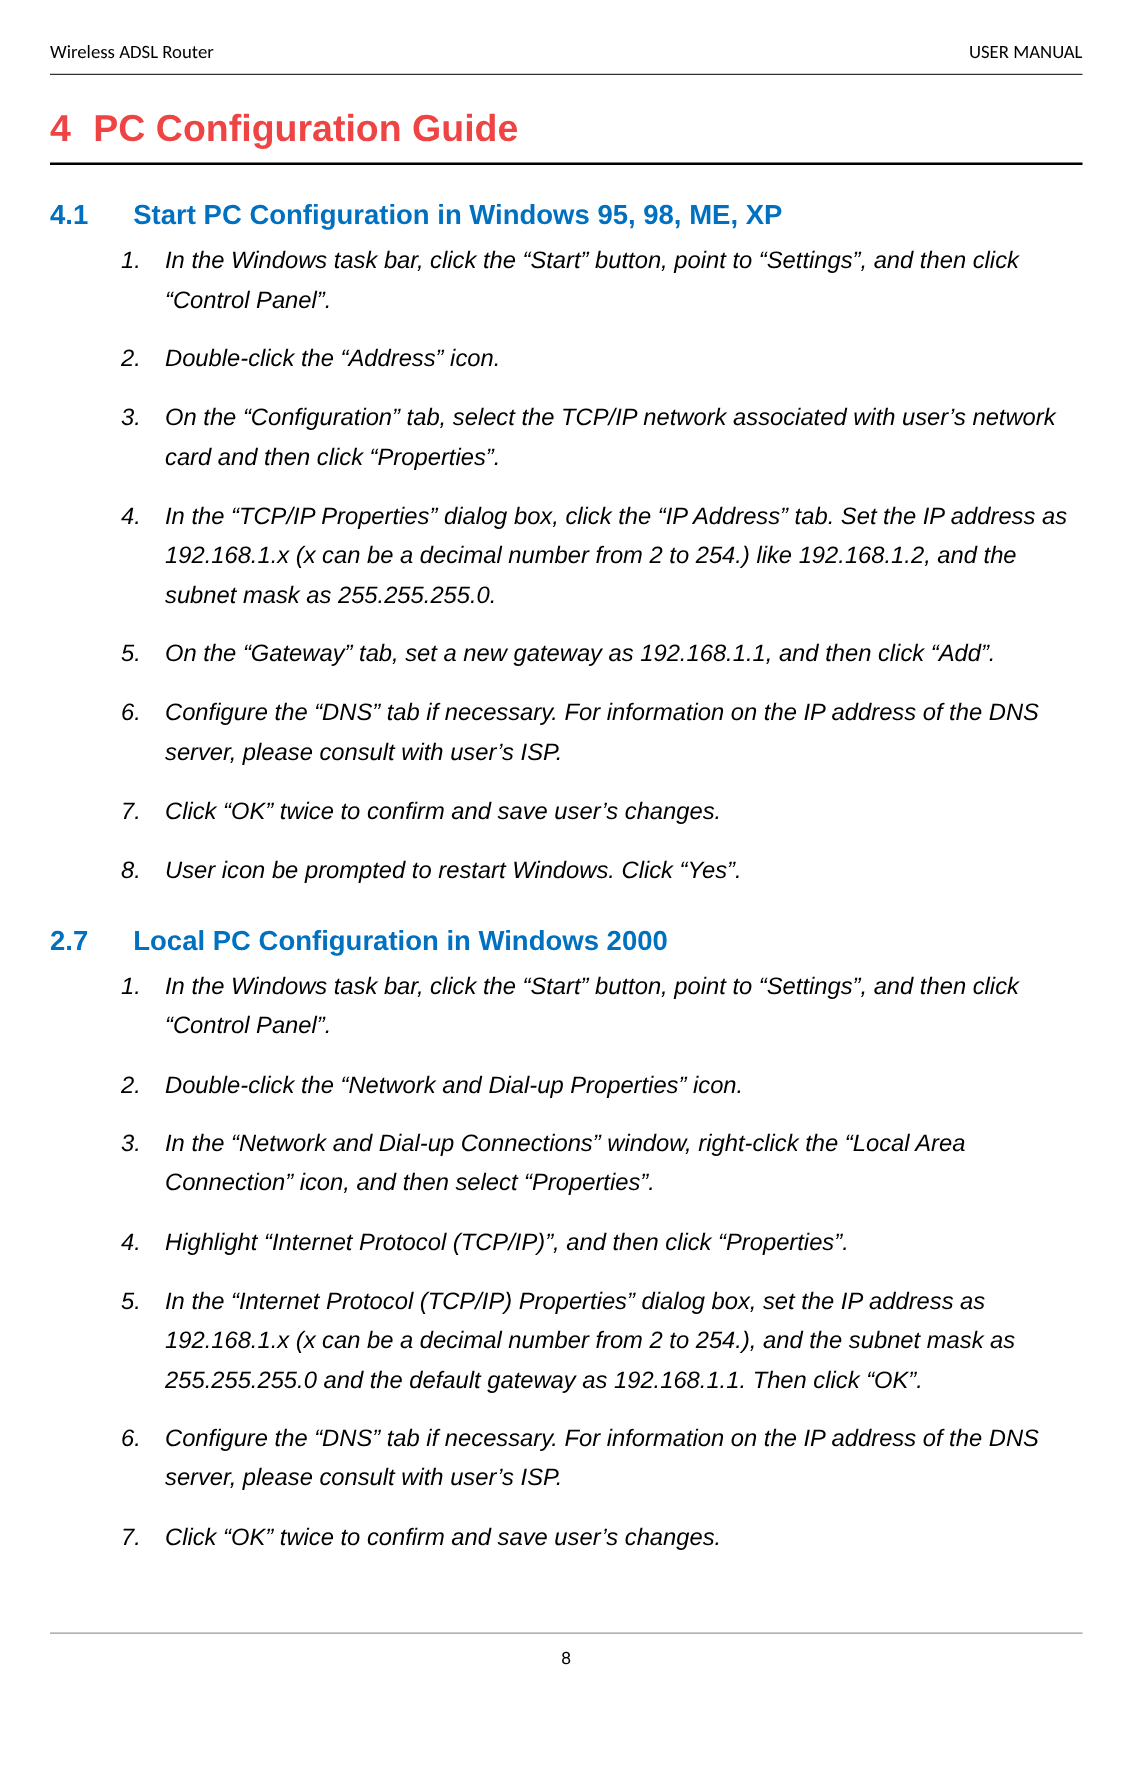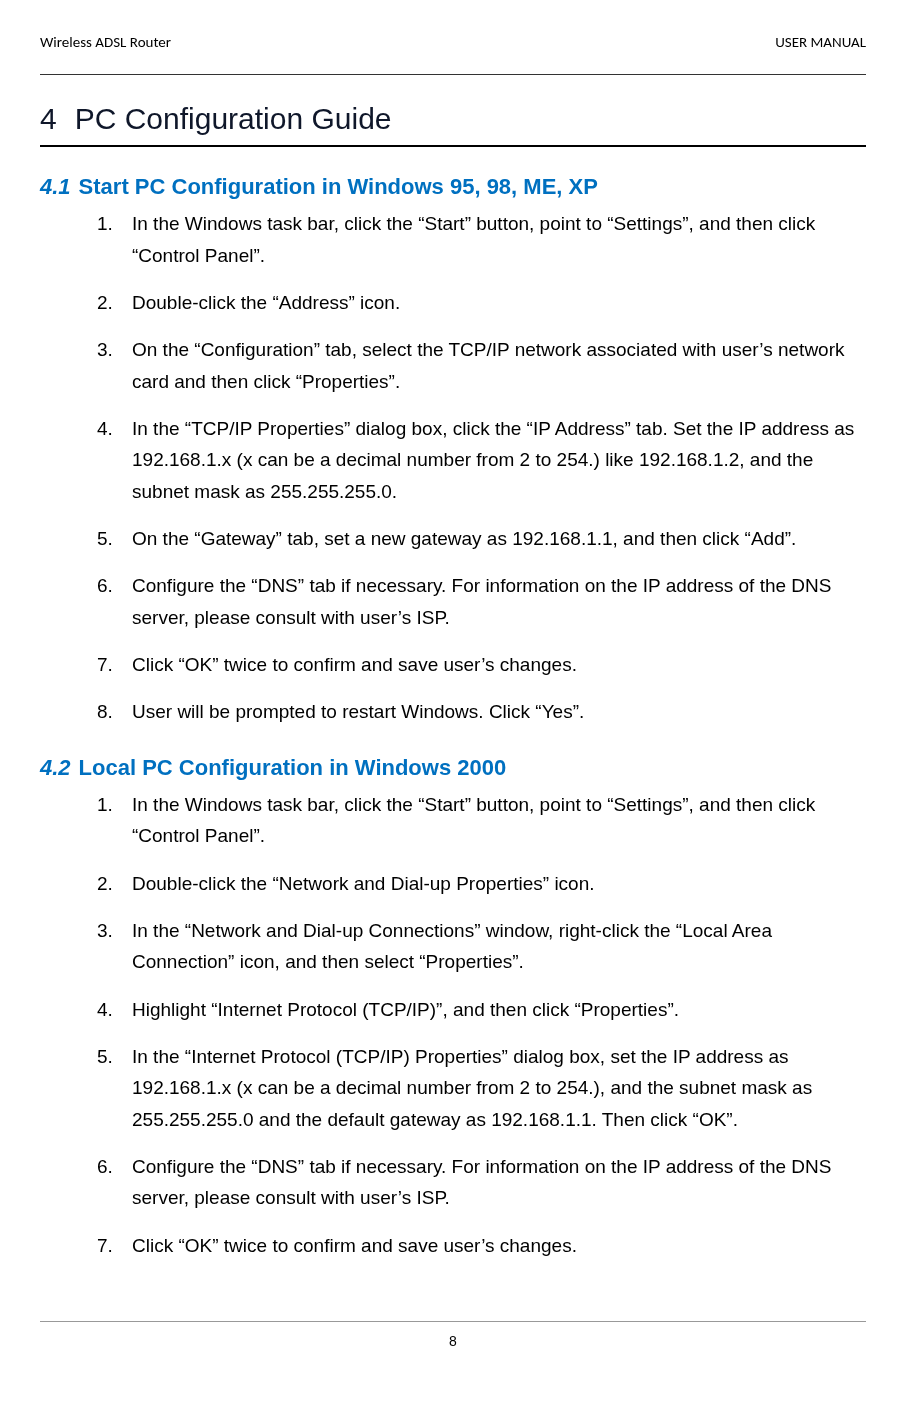--- a/index.html
+++ b/index.html
@@ -8,54 +8,54 @@
       padding: 30px 40px;
       font-size: 18px;
       line-height: 1.6;
       color: #000;
     }
     .header {
       display: flex;
       justify-content: space-between;
       font-size: 15px;
       font-family: Calibri, Arial, sans-serif;
-      padding-bottom: 20px;
+      padding-bottom: 5px;
       border-bottom: 1px solid #333;
       margin-bottom: 20px;
     }
     h1 {
-      color: #0f172a;
+      color: #ef4444;
       font-size: 30px;
-      font-weight: normal;
+      font-weight: bold;
       margin: 15px 0 6px 0;
       padding-bottom: 2px;
       border-bottom: 2.5px solid #000;
     }
     h1 .chapter-num {
       margin-right: 18px;
     }
     h2 {
       color: #0070c0;
       font-size: 22px;
       font-weight: bold;
       margin: 22px 0 4px 0;
     }
     h2 .section-num {
-      margin-right: 8px;
-      font-style: italic;
+      margin-right: 36px;
     }
     ol {
       margin: 0;
       padding-left: 78px;
     }
     ol li {
       padding-left: 14px;
       margin-bottom: 16px;
       font-size: 19px;
       line-height: 1.65;
+      font-style: italic;
     }
     .footer {
       text-align: center;
       font-size: 14px;
       margin-top: 60px;
       border-top: 1px solid #999;
       padding-top: 8px;
     }
   </style>
 </head>
@@ -75,25 +75,25 @@
 </h2>
 
 <ol>
   <li>In the Windows task bar, click the “Start” button, point to “Settings”, and then click “Control Panel”.</li>
   <li>Double-click the “Address” icon.</li>
   <li>On the “Configuration” tab, select the TCP/IP network associated with user’s network card and then click “Properties”.</li>
   <li>In the “TCP/IP Properties” dialog box, click the “IP Address” tab. Set the IP address as 192.168.1.x (x can be a decimal number from 2 to 254.) like 192.168.1.2, and the subnet mask as 255.255.255.0.</li>
   <li>On the “Gateway” tab, set a new gateway as 192.168.1.1, and then click “Add”.</li>
   <li>Configure the “DNS” tab if necessary. For information on the IP address of the DNS server, please consult with user’s ISP.</li>
   <li>Click “OK” twice to confirm and save user’s changes.</li>
-  <li>User will be prompted to restart Windows. Click “Yes”.</li>
+  <li>User icon be prompted to restart Windows. Click “Yes”.</li>
 </ol>
 
 <h2>
-  <span class="section-num">4.2</span><span>Local PC Configuration in Windows 2000</span>
+  <span class="section-num">2.7</span><span>Local PC Configuration in Windows 2000</span>
 </h2>
 
 <ol>
   <li>In the Windows task bar, click the “Start” button, point to “Settings”, and then click “Control Panel”.</li>
   <li>Double-click the “Network and Dial-up Properties” icon.</li>
   <li>In the “Network and Dial-up Connections” window, right-click the “Local Area Connection” icon, and then select “Properties”.</li>
   <li>Highlight “Internet Protocol (TCP/IP)”, and then click “Properties”.</li>
   <li>In the “Internet Protocol (TCP/IP) Properties” dialog box, set the IP address as 192.168.1.x (x can be a decimal number from 2 to 254.), and the subnet mask as 255.255.255.0 and the default gateway as 192.168.1.1. Then click “OK”.</li>
   <li>Configure the “DNS” tab if necessary. For information on the IP address of the DNS server, please consult with user’s ISP.</li>
   <li>Click “OK” twice to confirm and save user’s changes.</li>

